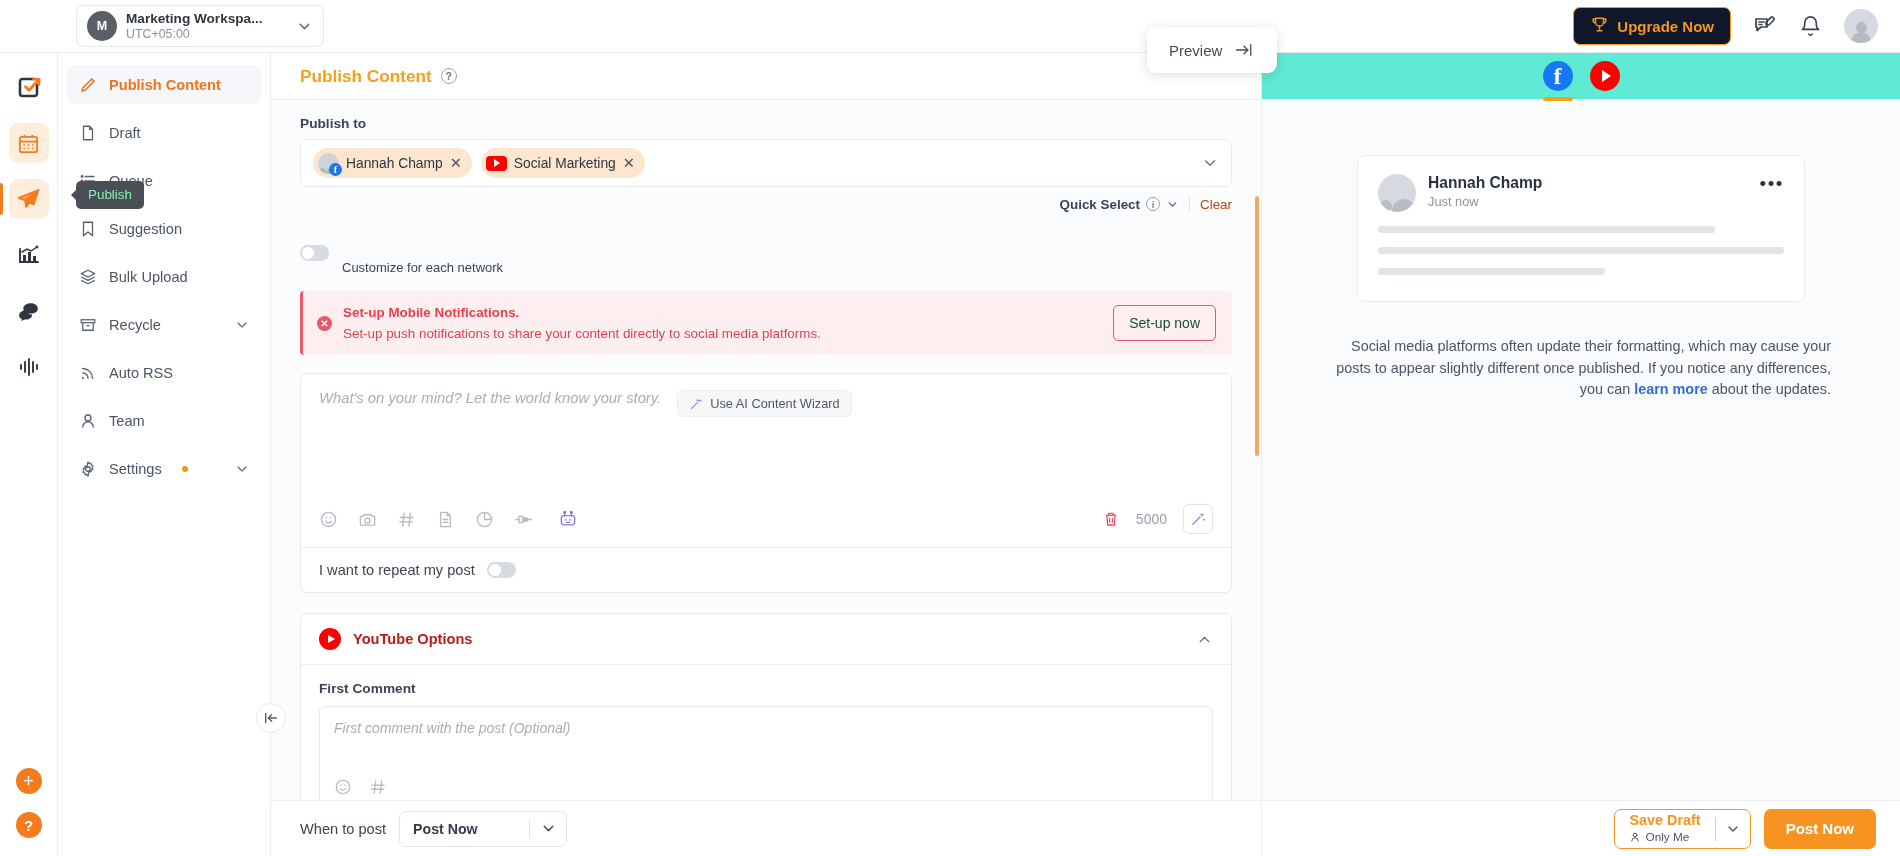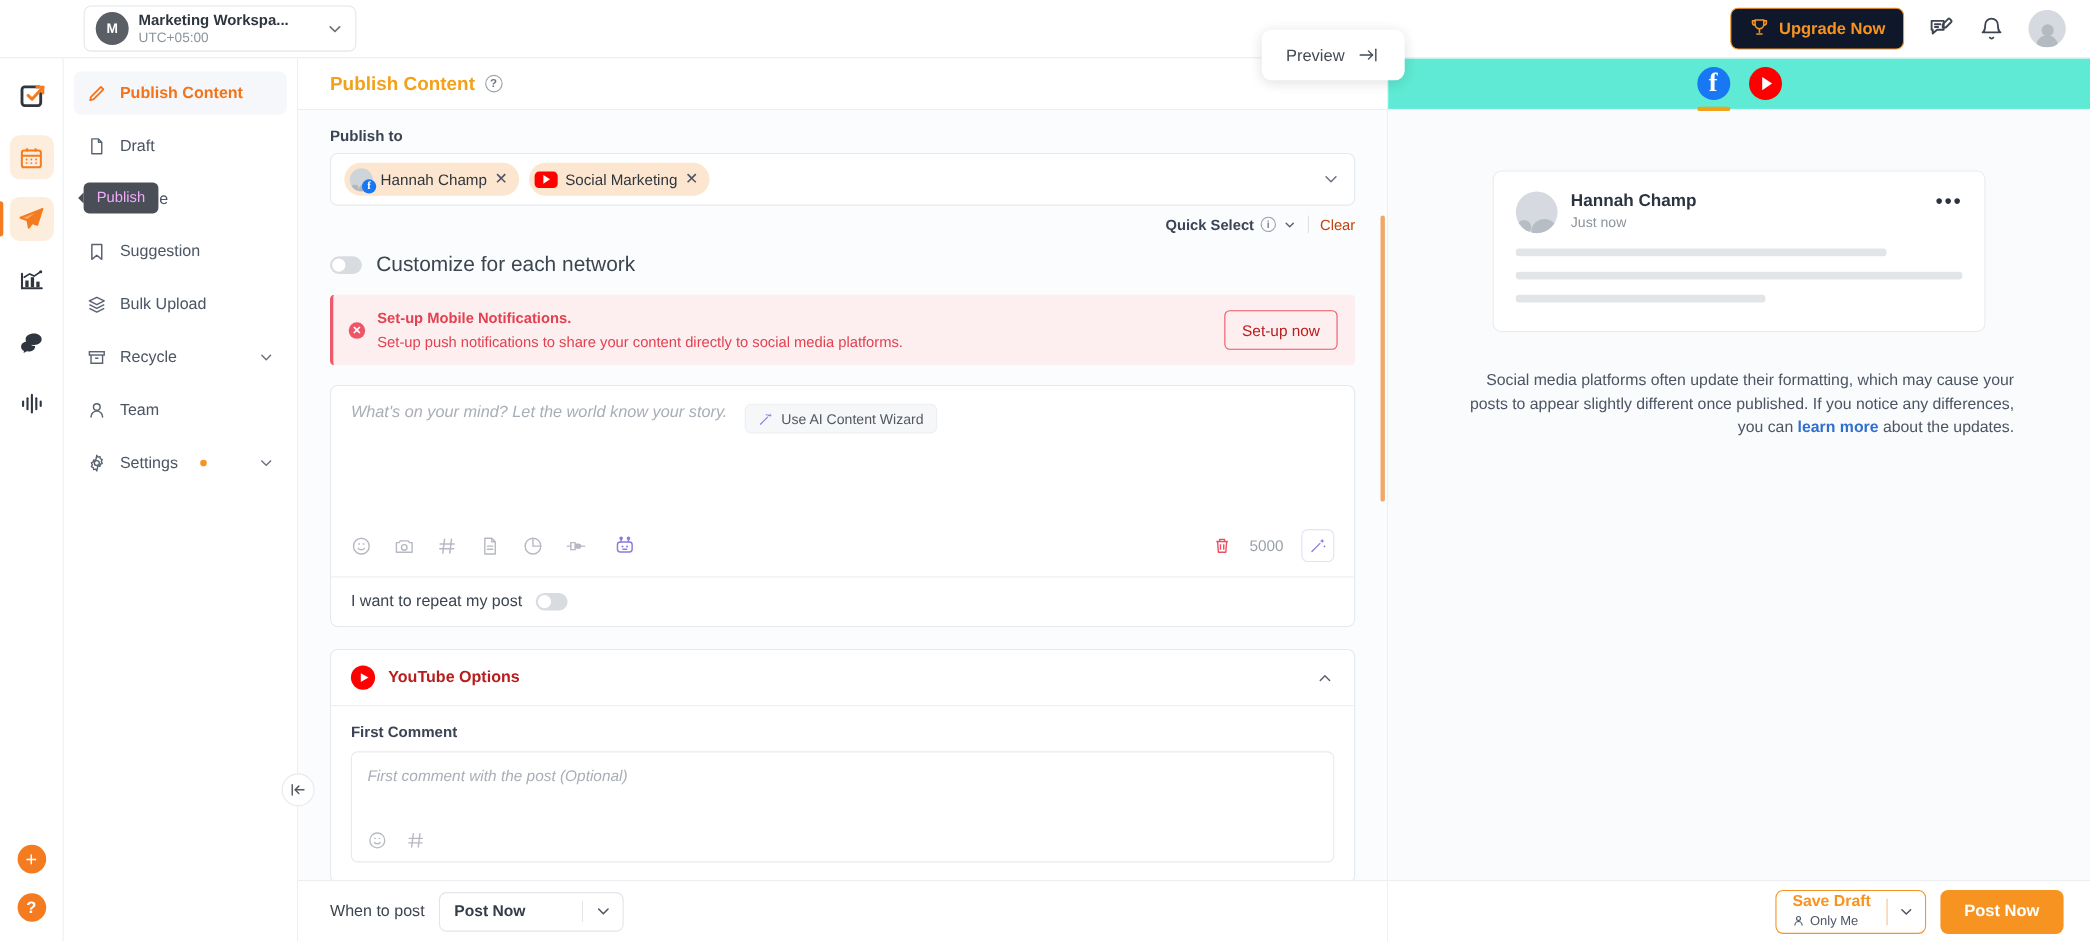--- a/index.html
+++ b/index.html
@@ -104,22 +104,22 @@
     border-radius: 7px; cursor: pointer;
     font-size: 14.6px; color: #4b5563;
   }
   .nav-item .nav-ico { width: 19px; height: 19px; display: flex; align-items: center; justify-content: center; color: #5a6270; flex: 0 0 auto; }
   .nav-item.active { background: #f5f7fa; color: #f2741a; font-weight: 700; }
   .nav-item.active .nav-ico { color: #f2741a; }
   .nav-item .chev-r { margin-left: auto; color: #6b7280; display: flex; }
   .dot-orange { width: 6px; height: 6px; border-radius: 50%; background: #f79421; margin-left: 8px; }
 
   .tooltip {
-    position: absolute; left: 18px; top: 113px;
-    background: #4a4f57; color: #f0abfc;
+    position: absolute; left: 18px; top: 128px;
+    background: #4a4f57; color: #86efac;
     font-size: 13.4px; padding: 6px 12px 7px; border-radius: 5px;
     z-index: 60; white-space: nowrap;
   }
   .tooltip::before {
     content: ""; position: absolute; left: -5px; top: 50%;
     margin-top: -5px; border: 5px solid transparent;
     border-right-color: #4a4f57; border-left: 0;
   }
   .collapse-handle {
     position: absolute; right: -16px; top: 650px;
@@ -201,39 +201,39 @@
 
   .cust-row { display: flex; align-items: center; gap: 13px; margin-top: 18px; }
   .toggle {
     width: 29px; height: 16px; border-radius: 9px;
     background: #d8dce1; position: relative; cursor: pointer; flex: 0 0 auto;
   }
   .toggle .knob {
     position: absolute; left: 2px; top: 2px;
     width: 12px; height: 12px; border-radius: 50%; background: #fff;
   }
-  .cust-row .txt { font-size: 19px; color: #3d4550; }
+  .cust-row .txt { font-size: 13px; color: #3d4550; margin-top: 30px; }
 
   .alert {
     margin-top: 16px; background: #fdeef0;
     border-left: 3.5px solid #ef5a6b; border-radius: 4px;
     display: flex; align-items: center; padding: 14px 16px 14px 14px;
   }
   .alert-x {
     width: 15px; height: 15px; border-radius: 50%;
     background: #ee5566; color: #fff; font-size: 10px; font-weight: 700;
     display: flex; align-items: center; justify-content: center;
     flex: 0 0 auto; margin-top: 1px;
   }
   .alert-txt { margin-left: 11px; }
   .alert-title { font-size: 13.4px; font-weight: 700; color: #e2414f; }
   .alert-sub { font-size: 13.4px; color: #e2414f; margin-top: 6px; }
   .alert-btn {
     margin-left: auto; flex: 0 0 auto;
-    border: 1.2px solid #ee5566; color: #b91c1c; background: transparent;
+    border: 1.2px solid #ee5566; color: #14532d; background: transparent;
     font-size: 14px; padding: 9px 15px; border-radius: 5px;
     cursor: pointer; font-family: inherit;
   }
 
   .composer {
     margin-top: 18px; background: #fff;
     border: 1px solid #e6e9ed; border-radius: 7px;
   }
   .composer-top { padding: 16px 18px 0 18px; display: flex; align-items: flex-start; }
   .ph-text { font-size: 14.8px; color: #a8aeb6; font-style: italic; }
@@ -545,20 +545,31 @@
           </svg>
       </span>
       <span>Recycle</span>
       <span class="chev-r">
         <svg width="16" height="16" viewBox="0 0 24 24" fill="none" stroke="currentColor" stroke-width="2" stroke-linecap="round" stroke-linejoin="round">
             <polyline points="6 9 12 15 18 9"></polyline>
           </svg>
       </span>
     </div>
 
+    <div class="nav-item">
+      <span class="nav-ico">
+        <svg width="18" height="18" viewBox="0 0 24 24" fill="none" stroke="currentColor" stroke-width="1.8" stroke-linecap="round">
+            <path d="M5 19a0 0 0 0 1 0 0"></path>
+            <circle cx="5.5" cy="18.5" r="1.3" fill="currentColor" stroke="none"></circle>
+            <path d="M5 12a7 7 0 0 1 7 7"></path>
+            <path d="M5 6a13 13 0 0 1 13 13"></path>
+          </svg>
+      </span>
+      <span>Auto RSS</span>
+    </div>
 
     <div class="nav-item">
       <span class="nav-ico">
         <svg width="18" height="18" viewBox="0 0 24 24" fill="none" stroke="currentColor" stroke-width="1.8" stroke-linecap="round">
             <circle cx="12" cy="8" r="4"></circle>
             <path d="M5 20a7 7 0 0 1 14 0"></path>
           </svg>
       </span>
       <span>Team</span>
     </div>

